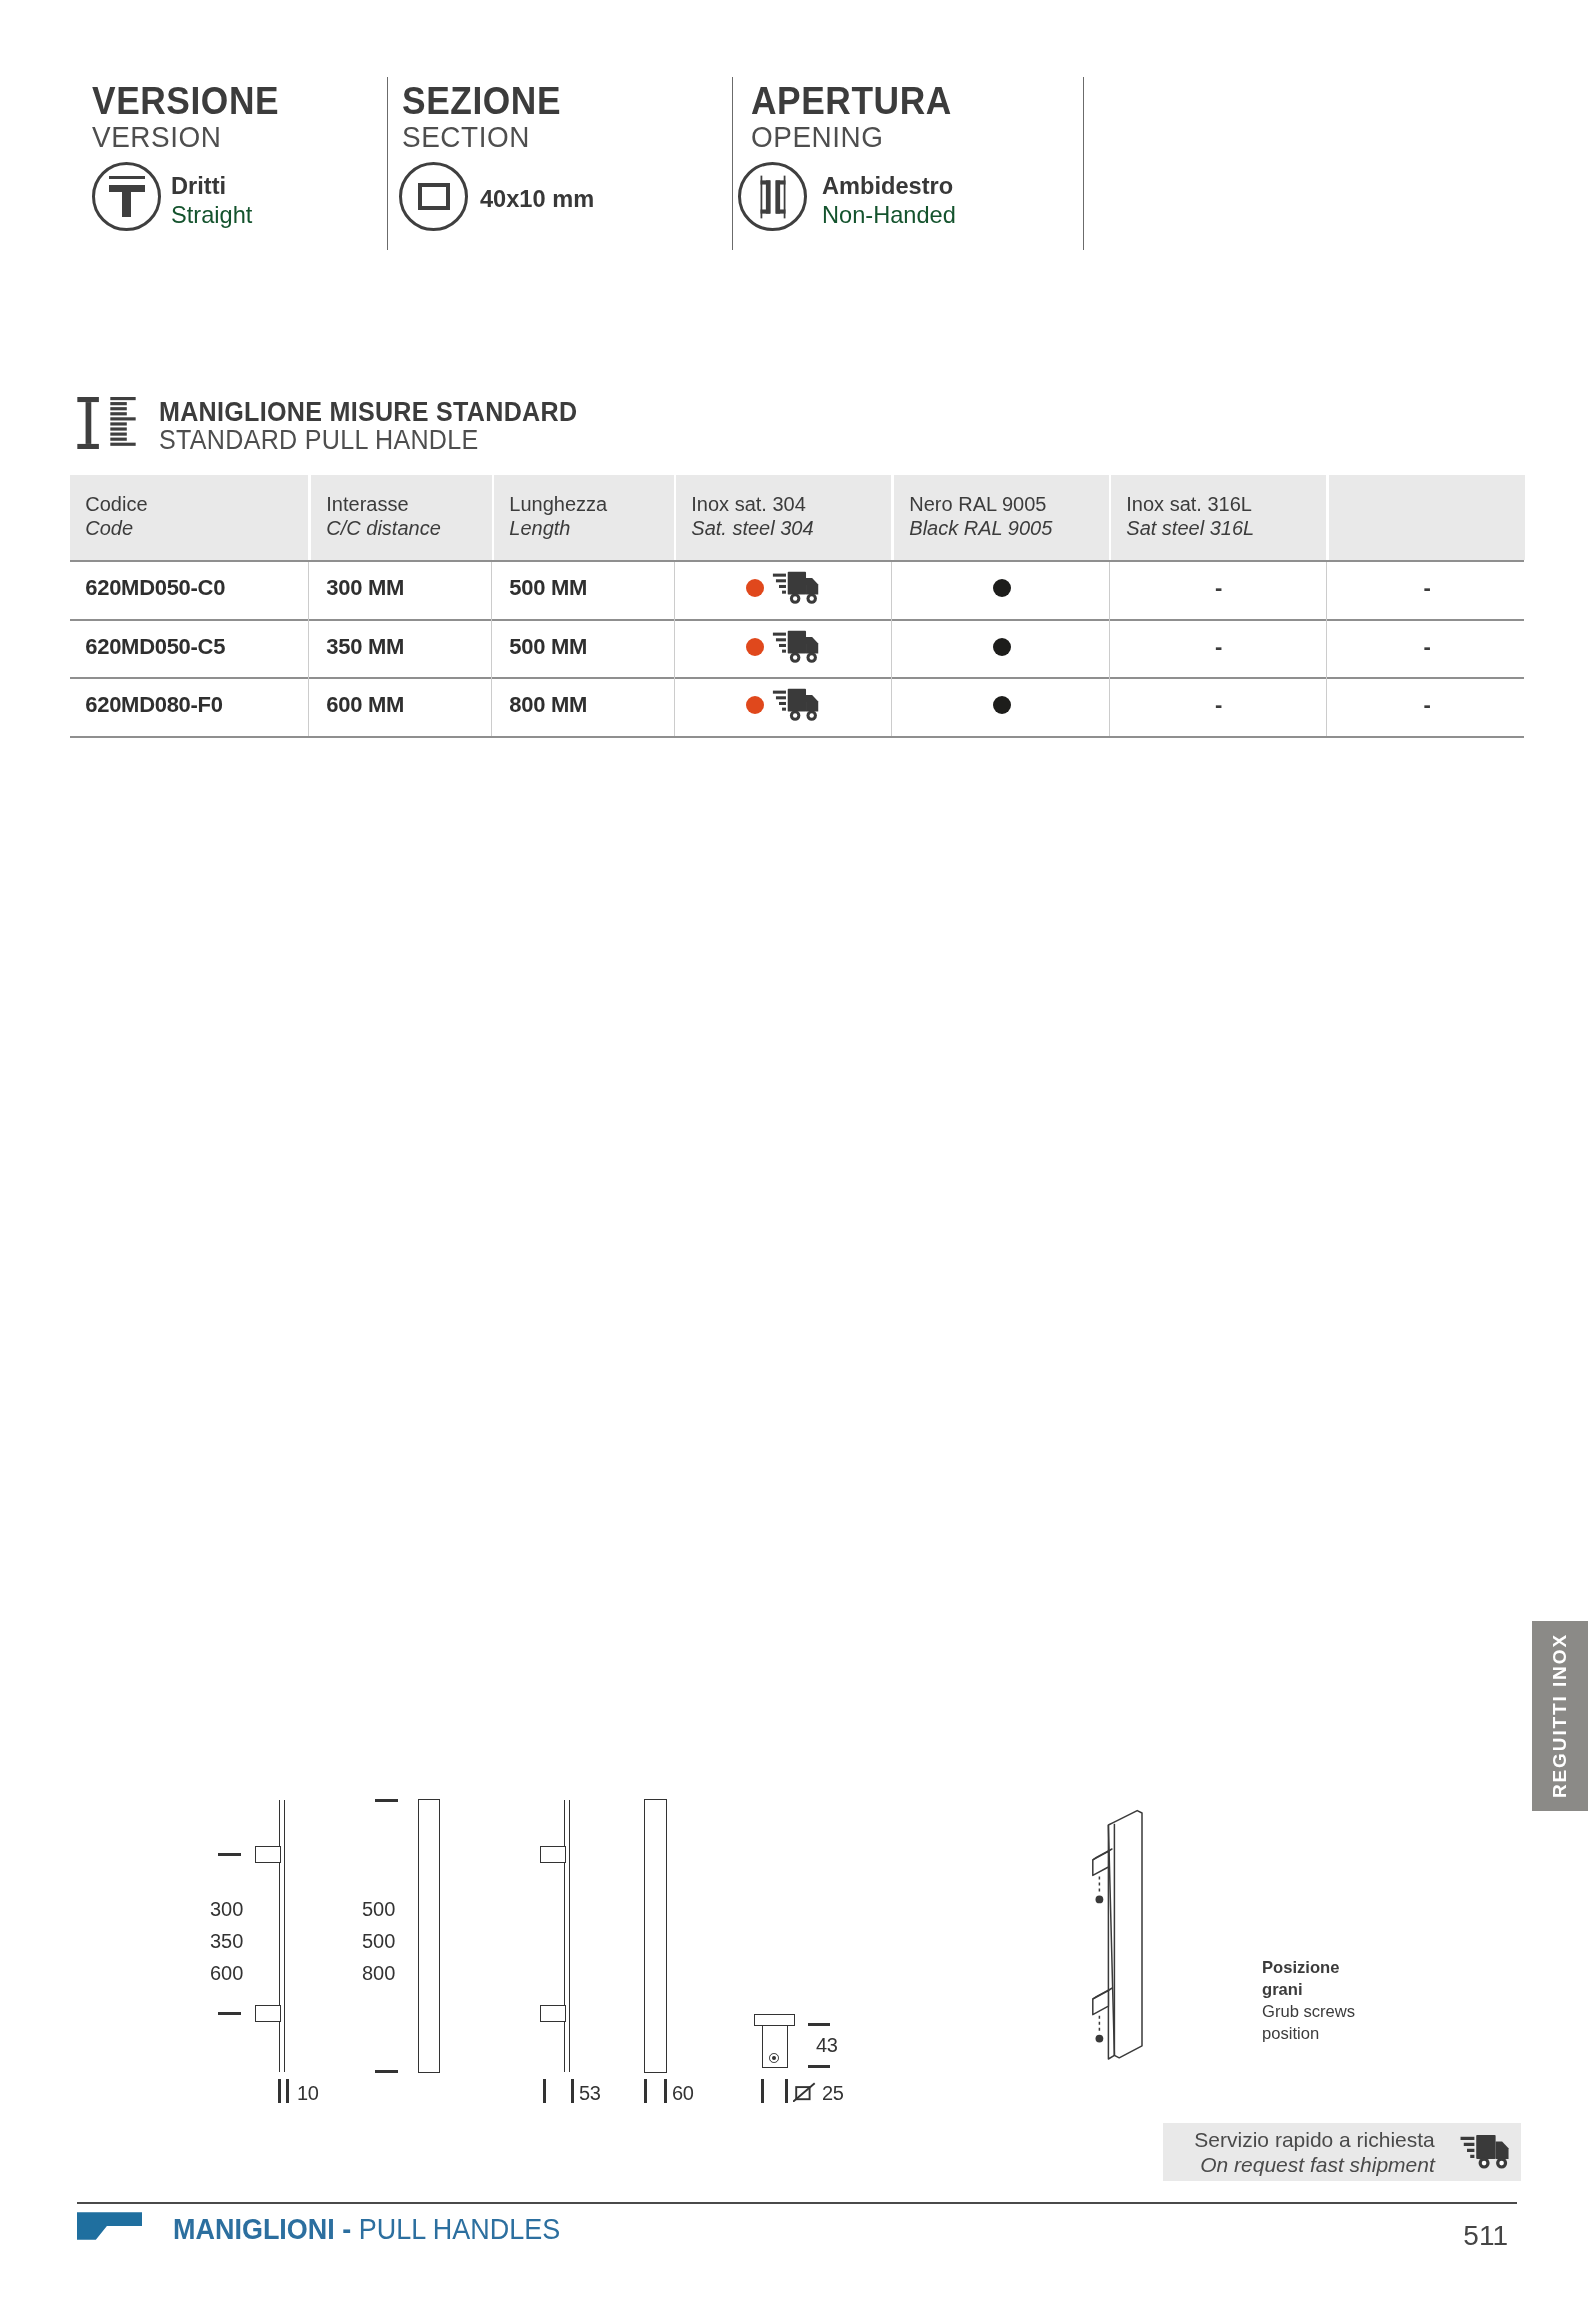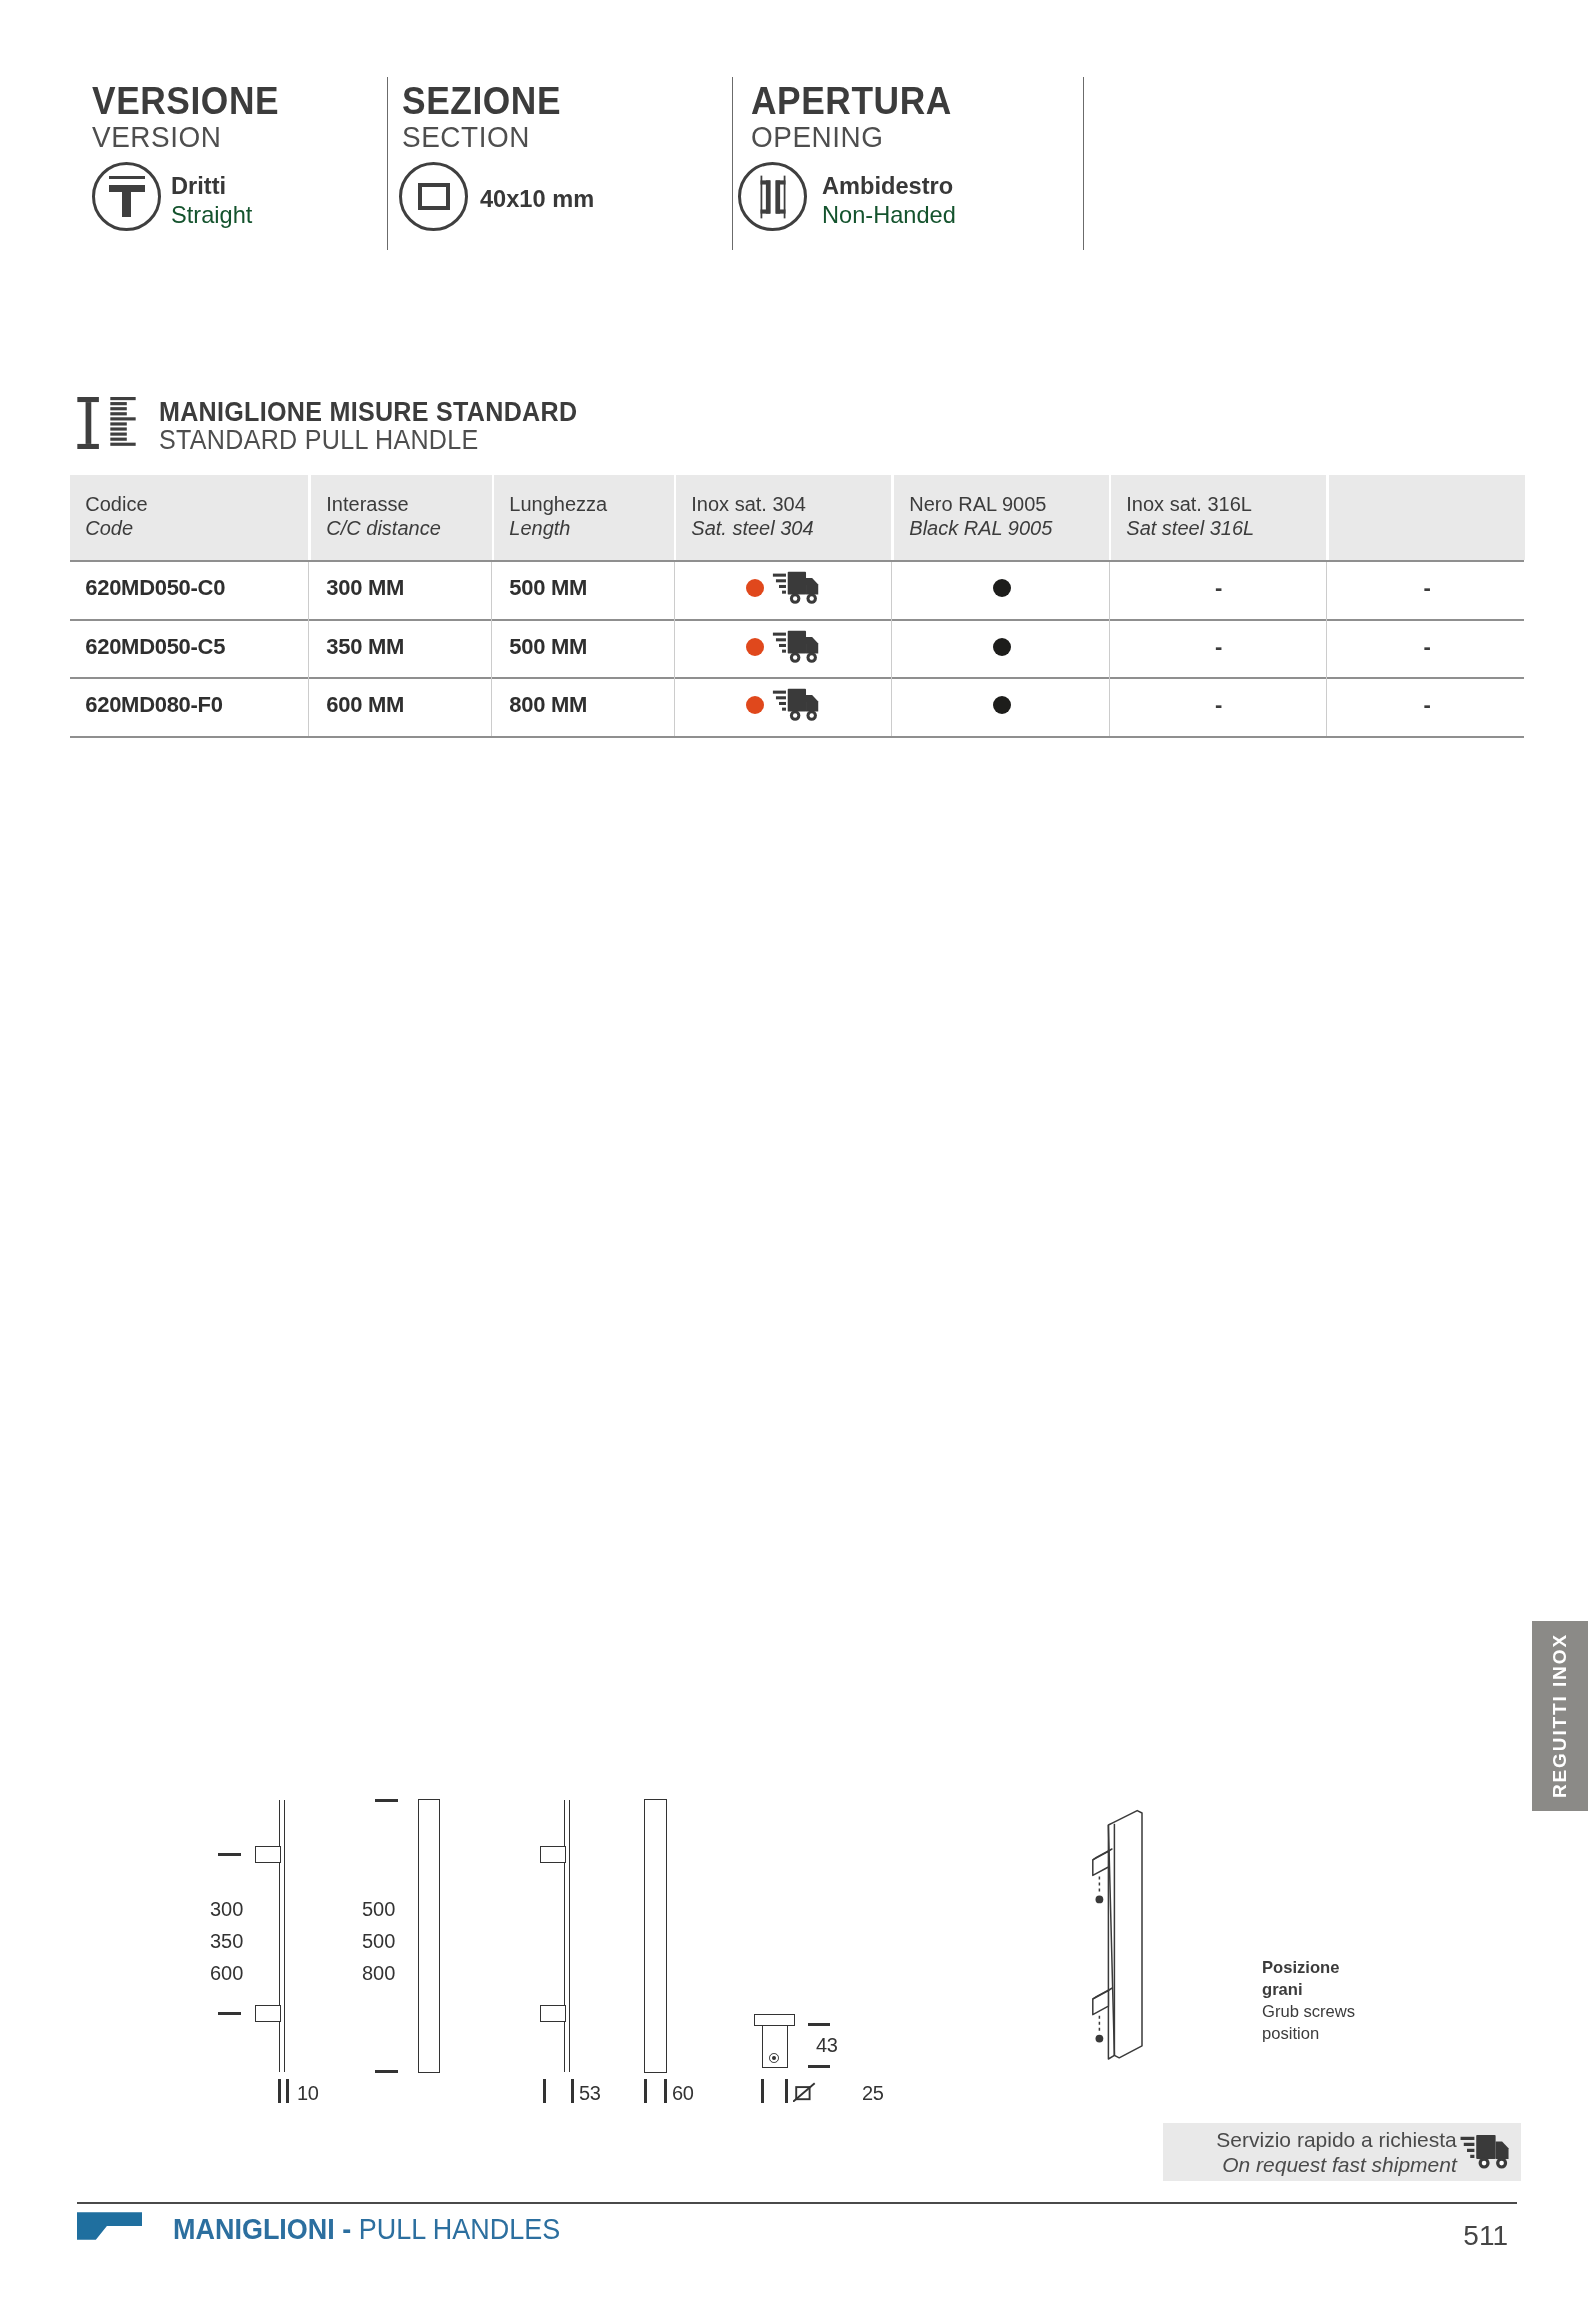--- a/index.html
+++ b/index.html
@@ -46,21 +46,21 @@
   .vtick{position:absolute;width:2.6px;height:24px;background:#333;}
   .dim{position:absolute;font-size:20px;color:#333;letter-spacing:-0.3px;}
   .dimcol{position:absolute;font-size:20px;color:#333;line-height:32px;}
   .screw{position:absolute;width:7.7px;height:7.7px;border:1.9px solid #333;border-radius:50%;background:#fff;}
   .screw::after{content:"";position:absolute;left:1.9px;top:1.9px;width:3.8px;height:3.8px;border-radius:50%;background:#333;}
   .grub-note{position:absolute;font-size:16.6px;line-height:22px;color:#3c3c3c;}
   .grub-note .b{font-weight:bold;}
   
   .shipbox{position:absolute;left:1163px;top:2123px;width:358px;height:58px;background:#e9e9e9;
            display:flex;align-items:center;justify-content:flex-end;padding-right:10.2px;box-sizing:border-box;}
-  .shipbox .txt{text-align:right;font-size:21px;line-height:25.5px;color:#4a4a4a;margin-right:2px;}
+  .shipbox .txt{text-align:right;font-size:21px;line-height:25.5px;color:#4a4a4a;margin-right:24px;}
   .shipbox .txt .it{font-style:italic;}
   
   .sidetab{position:absolute;left:1532px;top:1621px;width:56px;height:190px;background:#8b8a87;
            display:flex;align-items:center;justify-content:center;}
   .sidetab span{writing-mode:vertical-rl;transform:rotate(180deg);color:#fff;font-weight:bold;
                 font-size:19px;letter-spacing:1.9px;white-space:nowrap;}
   
   .footline{position:absolute;left:77px;top:2202px;width:1440px;height:1.9px;background:#4a4a4a;}
   .foot-cat{position:absolute;left:173px;top:2213px;font-size:29px;color:#2c6f9f;white-space:nowrap;}
   .foot-cat .b{font-weight:bold;}
@@ -313,21 +313,21 @@
   <div class="vtick" style="left:644px;top:2079px;"></div>
   <div class="vtick" style="left:664px;top:2079px;"></div>
   <div class="dim" style="left:672px;top:2082px;">60</div>
 
   <div class="vtick" style="left:761px;top:2079px;"></div>
   <div class="vtick" style="left:785px;top:2079px;"></div>
   <svg class="abs" style="left:793px;top:2082px;" width="23" height="20.4" viewBox="0 0 36 32">
     <rect x="5" y="8" width="21" height="19" fill="none" stroke="#333" stroke-width="3"></rect>
     <line x1="0" y1="31" x2="34" y2="2" stroke="#333" stroke-width="3"></line>
   </svg>
-  <div class="dim" style="left:822px;top:2082px;margin-left:40px;">25</div>
+  <div class="dim" style="left:822px;top:2082px;">25</div>
 
   <svg class="abs" style="left:1088px;top:1794px;" width="78" height="284" viewBox="0 0 130 450">
     <g stroke="#3a3a3a" stroke-width="2.5" fill="#ffffff" stroke-linejoin="round">
       <polygon points="34,40 42,36 82,16 90,20 90,408 52,428 44,424"></polygon>
       <polyline points="34,40 34,430 44,424" fill="none"></polyline>
       <polyline points="44,38 44,424" fill="none"></polyline>
       <polygon points="8,98 34,84 34,110 8,124"></polygon>
       <polyline points="8,98 14,94 40,80 34,84" fill="none"></polyline>
       <polygon points="8,330 34,316 34,342 8,356"></polygon>
       <polyline points="8,330 14,326 40,312 34,316" fill="none"></polyline>

